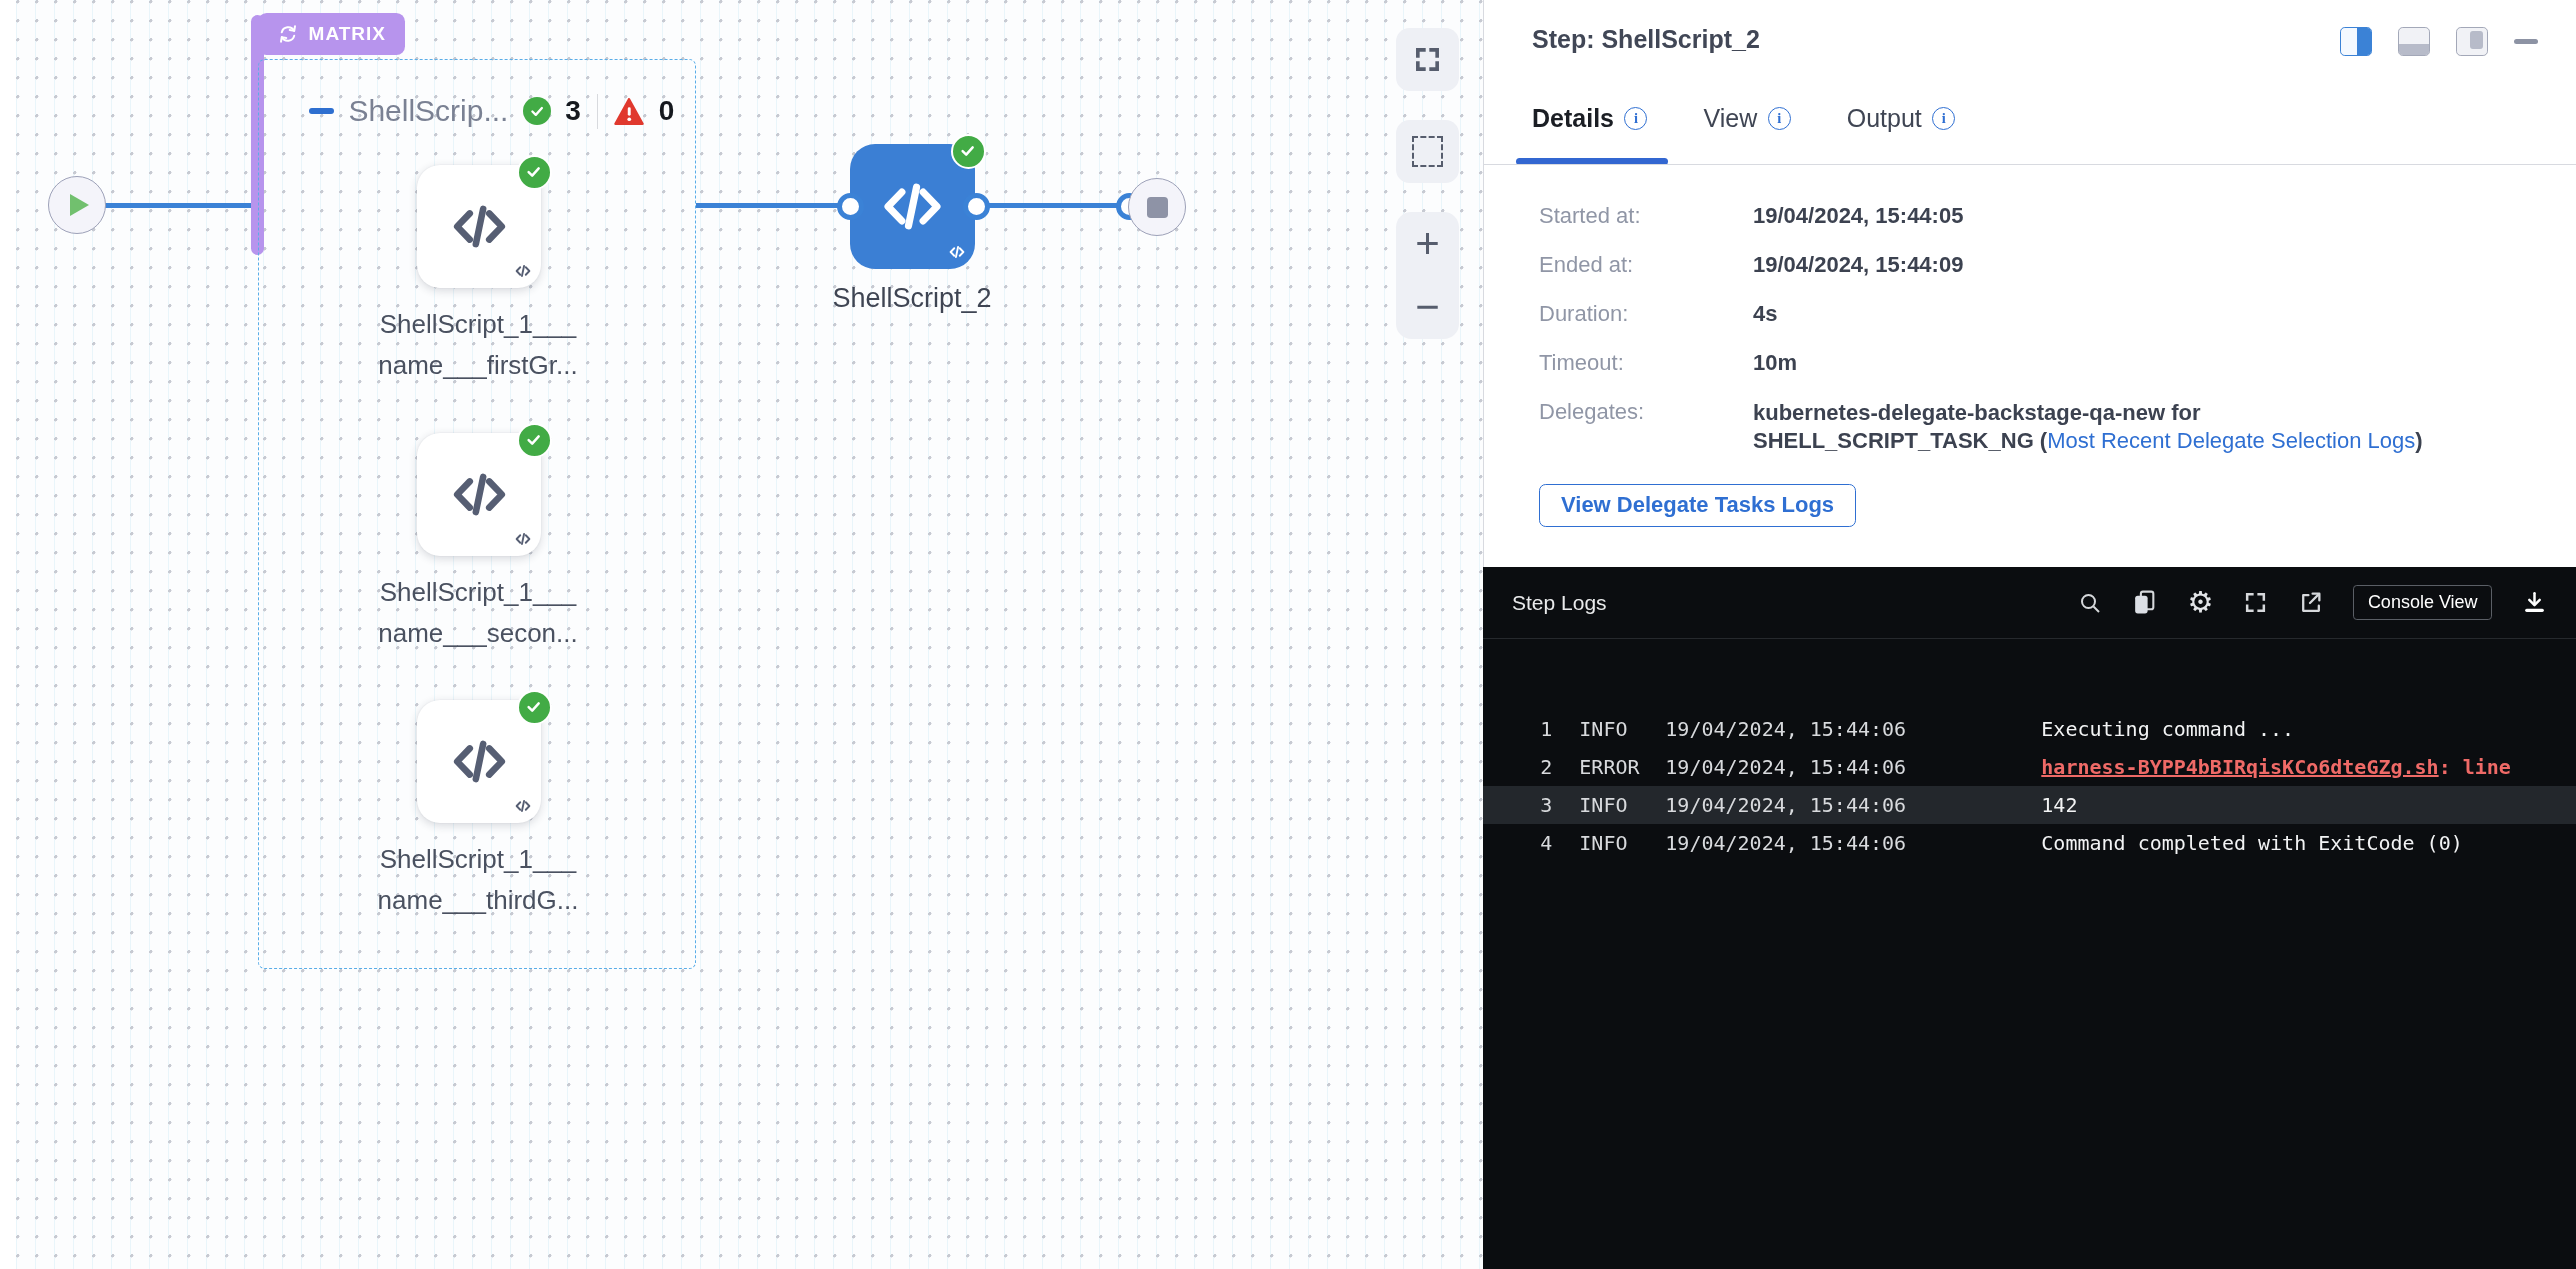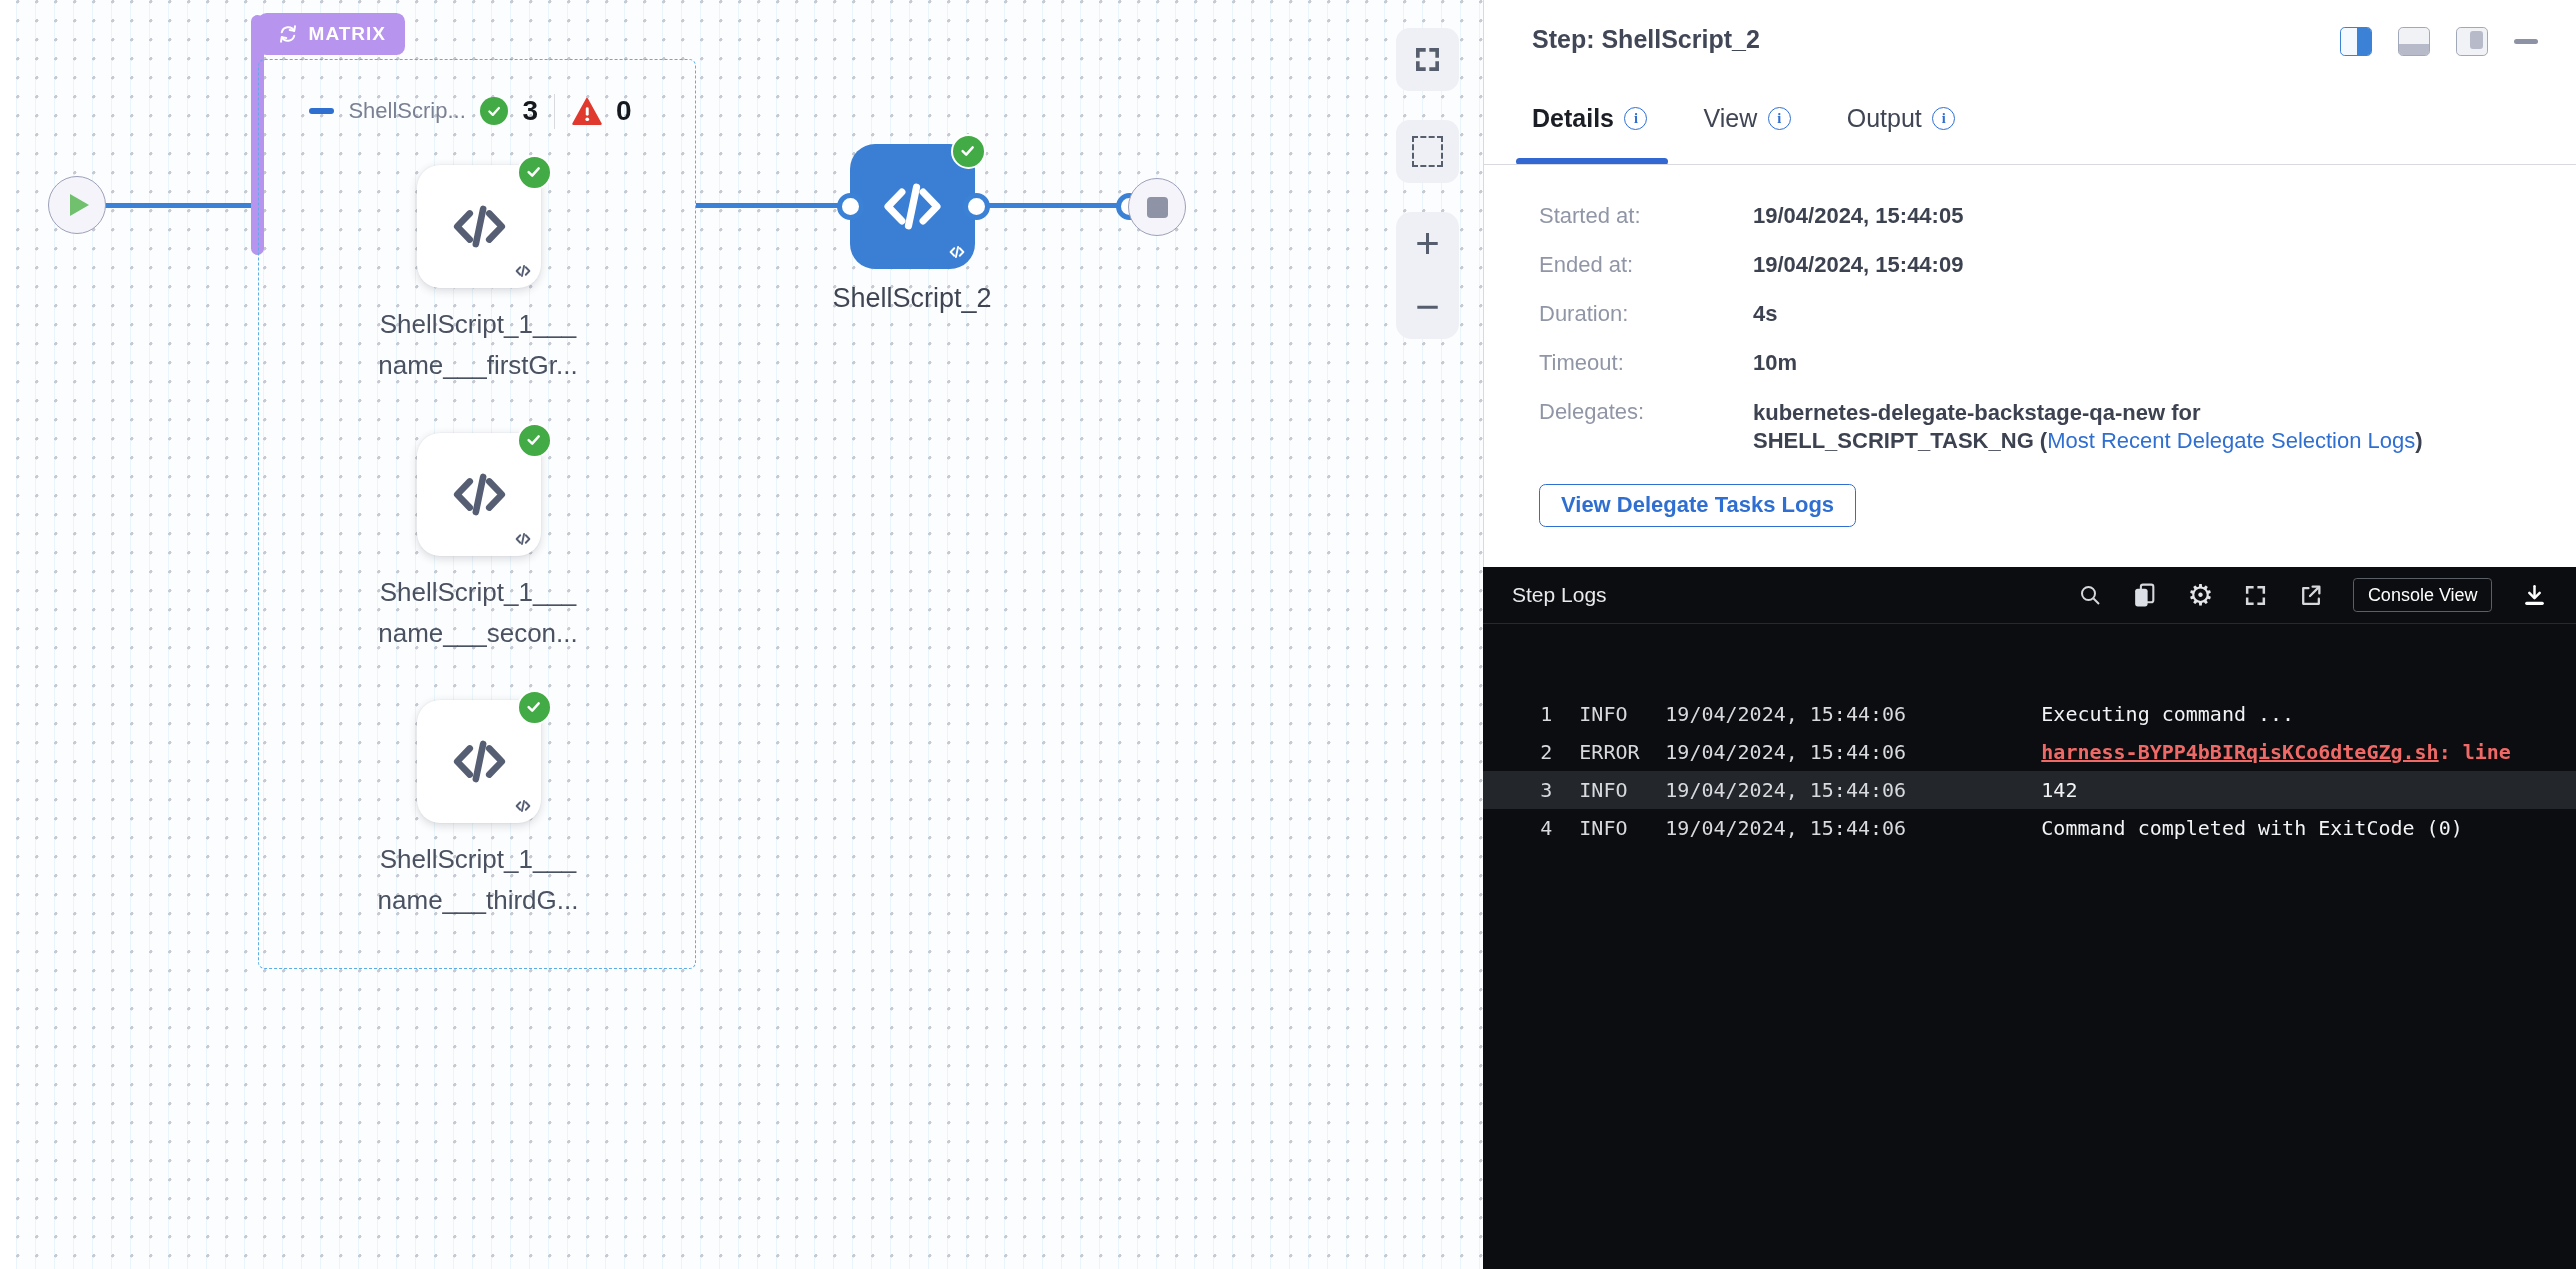--- a/index.html
+++ b/index.html
@@ -46,21 +46,21 @@
   .matrix-tag {
     left:242px; top:13.4px; height:42px; background:#b794ed; border-radius:8.6px;
     display:flex; align-items:center; gap:9.6px; padding:0 19px; color:#fff;
   }
   .matrix-tag .tag-label { font-size:19px; font-weight:700; letter-spacing:1px; }
 
   .matrix-box { left:242px; top:59px; width:438px; height:910px; border:1.9px dashed #5aade8; border-radius:6.7px; }
 
   .group-header { left:293px; top:92px; display:flex; align-items:center; gap:14.4px; height:38px; }
   .collapse-btn { width:25px; height:5.8px; background:#2e6fd0; border-radius:2.9px; cursor:pointer; }
-  .group-title { font-size:22px; color:#7a8193; }
+  .group-title { font-size:30px; color:#7a8193; }
   .badge-circle {
     width:28px; height:28px; border-radius:50%; background:#42ab45;
     display:flex; align-items:center; justify-content:center;
   }
   .badge-count { font-size:28px; font-weight:700; color:#15181e; }
   .hdr-divider { width:1px; height:35px; background:#d8dade; margin:0 1.9px; }
 
   .m-node {
     left:401px; width:124px; height:123px; background:#fff; border-radius:23px;
     box-shadow:0 2.9px 8.6px rgba(40,41,61,0.16), 0 0 1.9px rgba(40,41,61,0.08);
@@ -125,21 +125,21 @@
   .link { color:#2f6fd2; font-weight:500; text-decoration:none; cursor:pointer; }
   .view-logs-btn {
     margin-top:5.8px; display:inline-block;
     border:1.9px solid #2f6fd2; border-radius:6.7px; background:#fff;
     color:#2f6fd2; font-size:22px; font-weight:600; padding:7.7px 21px; cursor:pointer;
     font-family:"Liberation Sans", sans-serif;
   }
 
   
   .logs { position:absolute; left:1483px; top:567px; width:1093px; height:703px; background:#0b0d10; overflow:hidden; }
-  .logs-header { height:57px; display:flex; align-items:center; padding:0 29px; border-bottom:1px solid #26292d; }
+  .logs-header { height:72px; display:flex; align-items:center; padding:0 29px; border-bottom:1px solid #26292d; }
   .logs-title { color:#e9eaeb; font-size:21px; }
   .logs-spacer { flex:1; }
   .log-icons { display:flex; align-items:center; gap:30px; }
   .licon { display:flex; align-items:center; justify-content:center; cursor:pointer; }
   .gear-glyph { font-family:"DejaVu Sans", sans-serif; font-size:29px; color:#e3e5e8; line-height:1; }
   .gear-glyph::before { content:"\2699"; }
   .console-btn {
     border:1px solid #5b5f66; border-radius:3.8px; background:transparent;
     color:#fff; font-size:18px; padding:5.8px 13.4px; cursor:pointer;
     font-family:"Liberation Sans", sans-serif;

